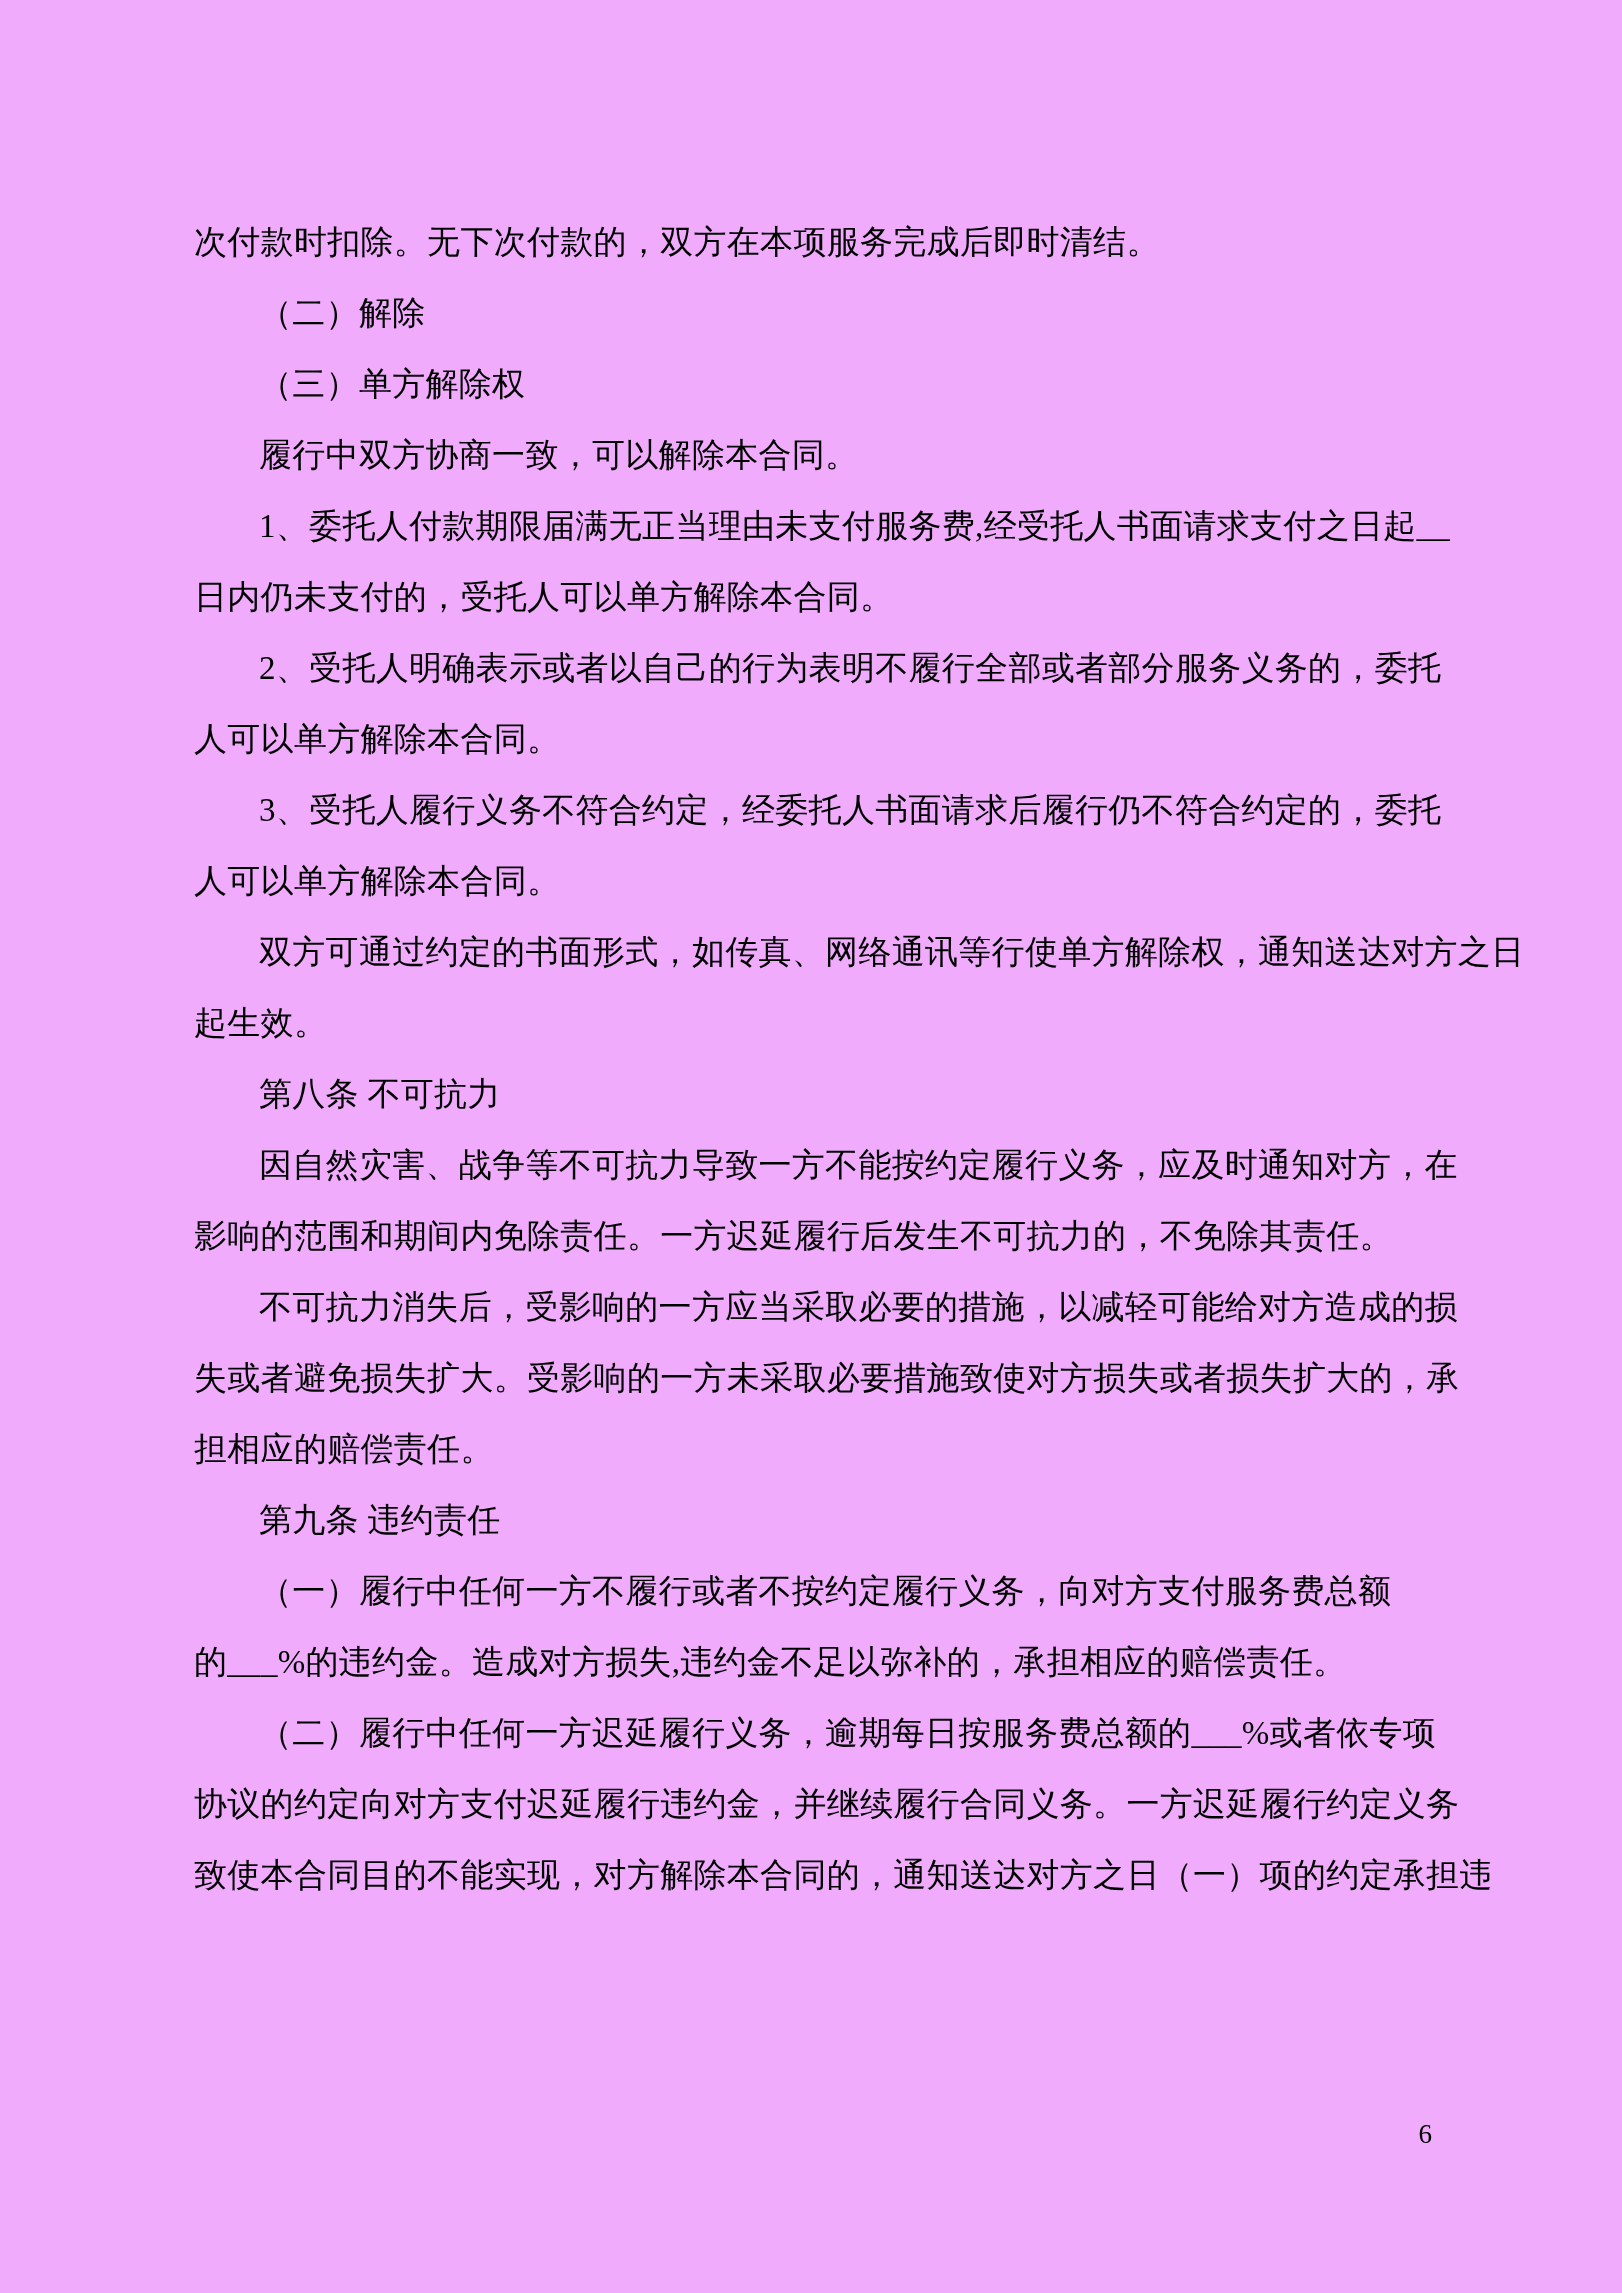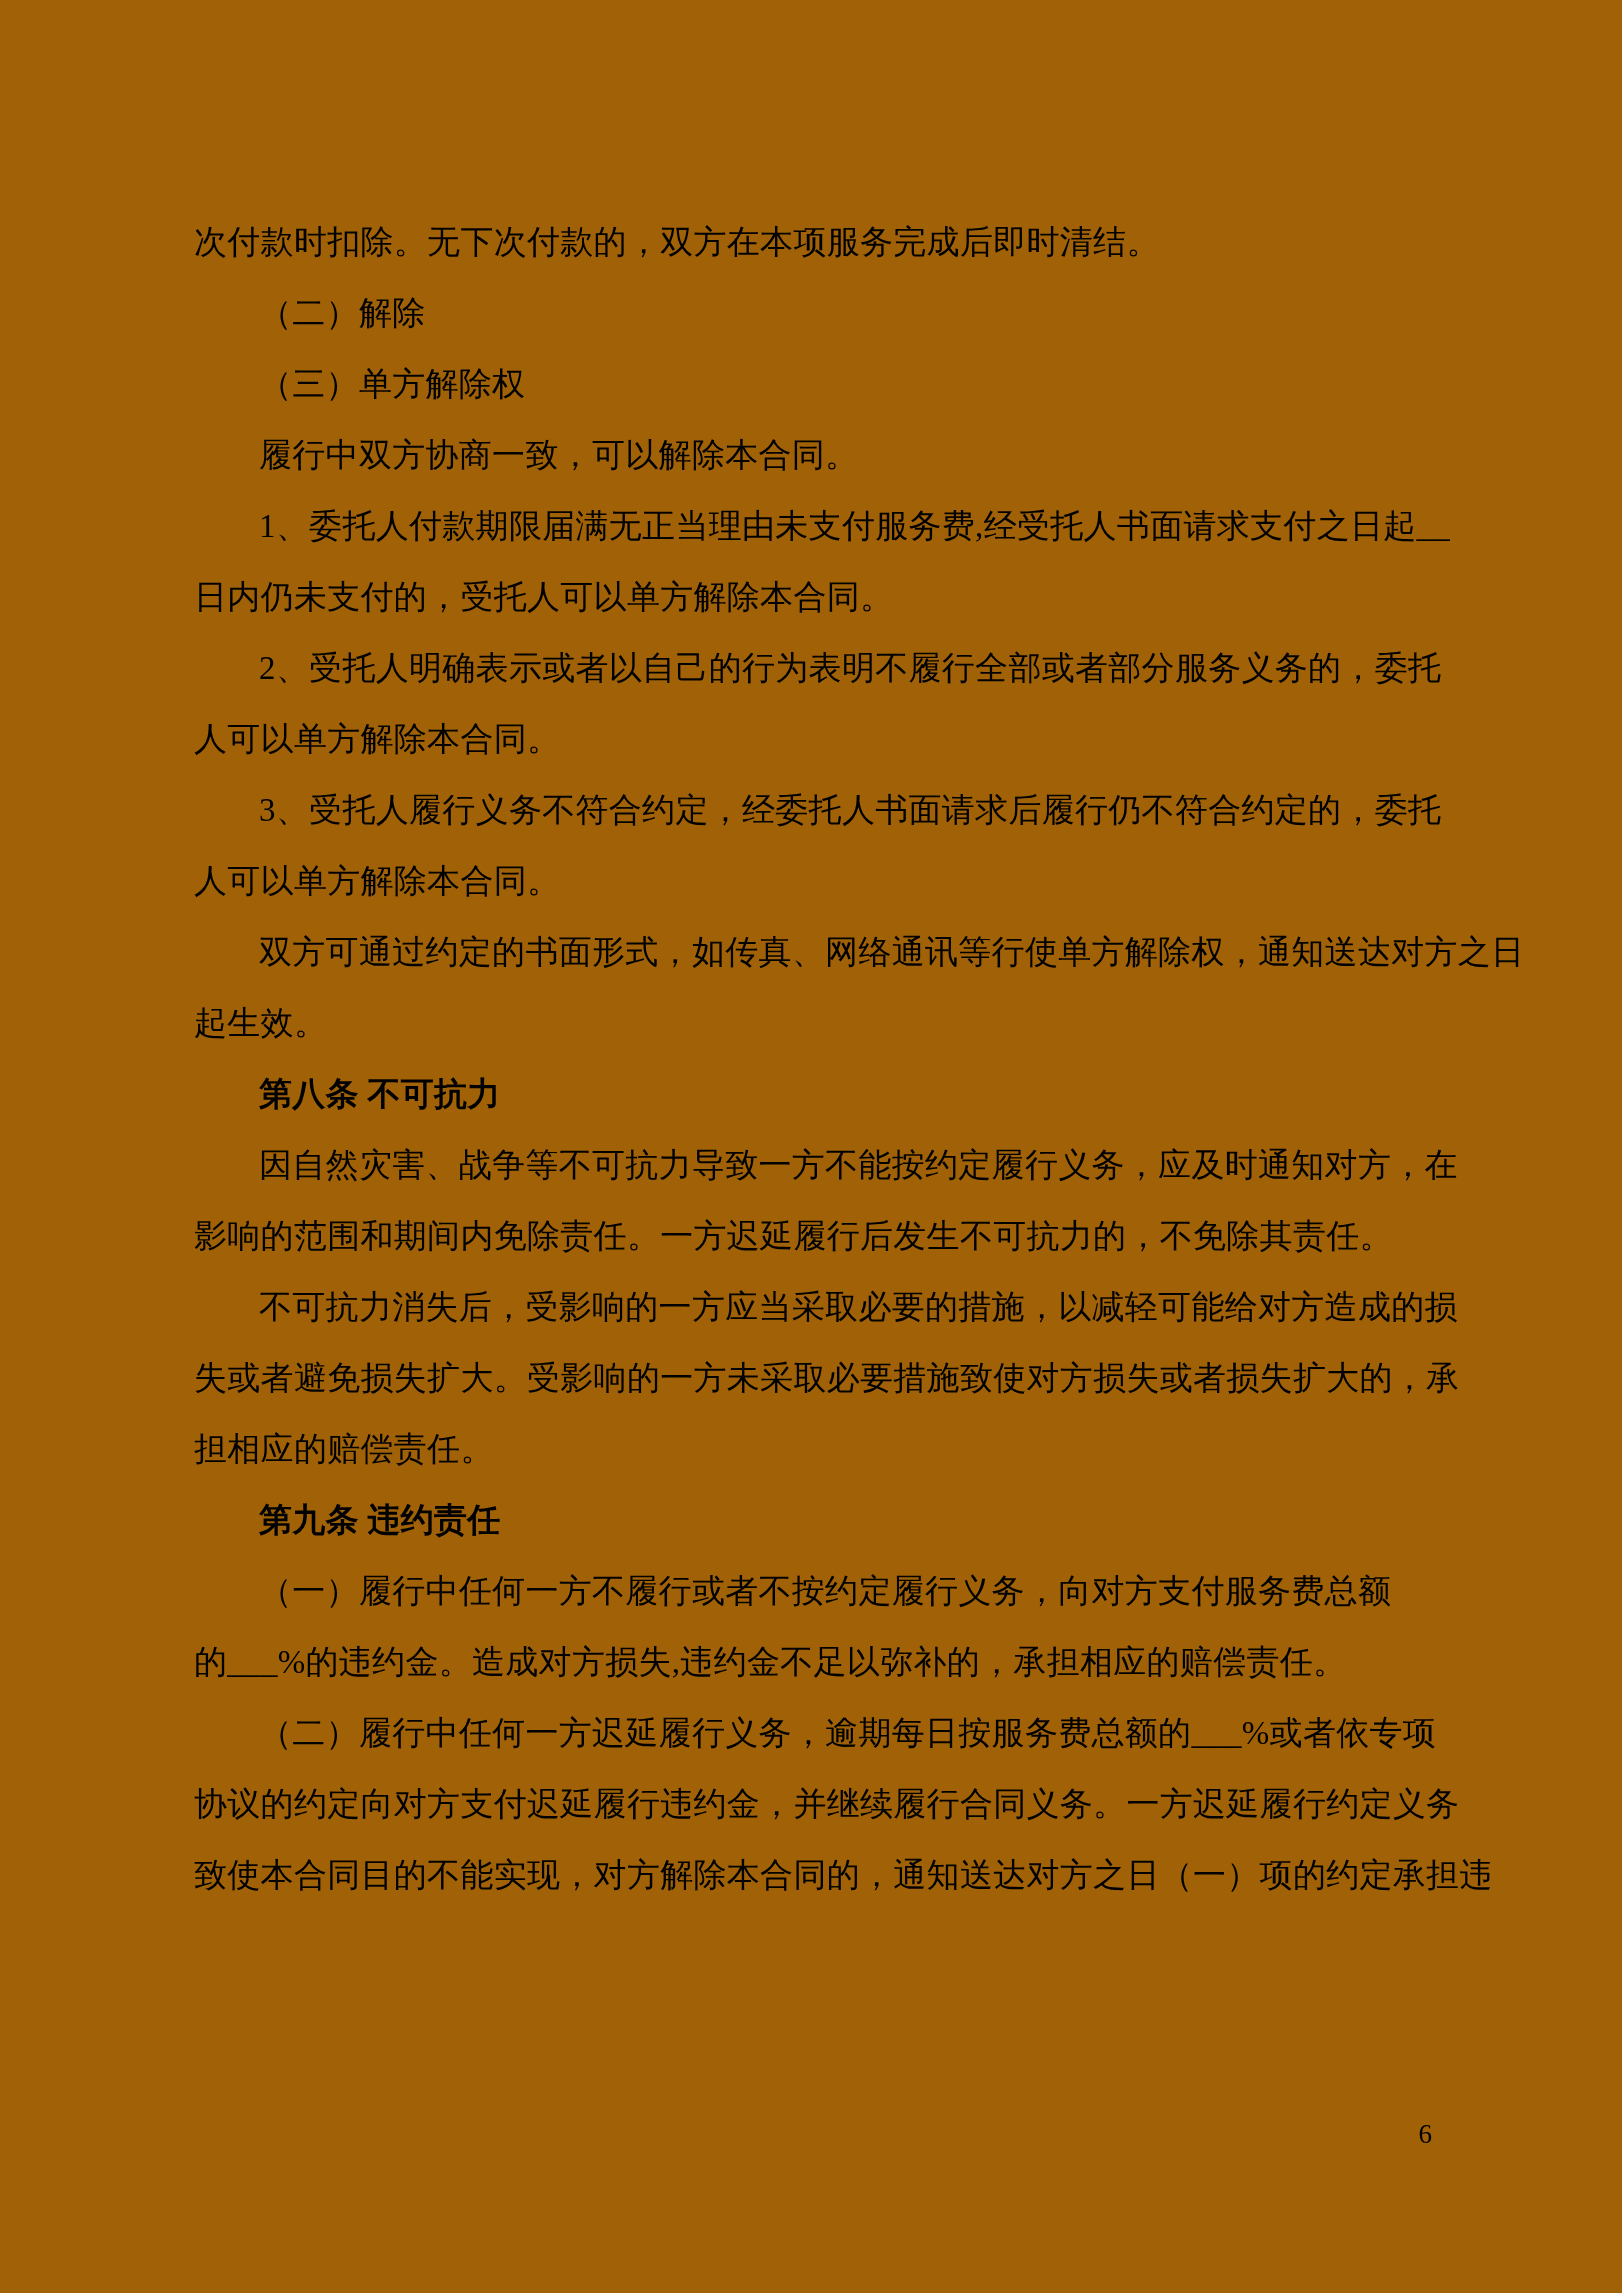--- a/index.html
+++ b/index.html
@@ -4,21 +4,21 @@
 <style>
   html, body {
     margin: 0;
     padding: 0;
     background: #ffffff;
   }
   .page {
     position: relative;
     width: 1623px;
     height: 2294px;
-    background: #a16207;
+    background: #f0abfc;
     color: #000000;
     font-family: "Liberation Serif", "DejaVu Serif", serif;
     overflow: hidden;
   }
   .content {
     position: absolute;
     left: 194px;
     top: 207px;
     width: 1364px;
   }
@@ -26,21 +26,21 @@
     height: 71px;
     line-height: 71px;
     font-size: 33px;
     white-space: nowrap;
     letter-spacing: 0.3px;
   }
   .line.indent {
     padding-left: 65px;
   }
   .line.bold {
-    font-weight: bold;
+    font-weight: normal;
   }
   .page-number {
     position: absolute;
     top: 2118px;
     right: 191px;
     font-size: 27px;
     line-height: 33px;
   }
 </style>
 </head>

